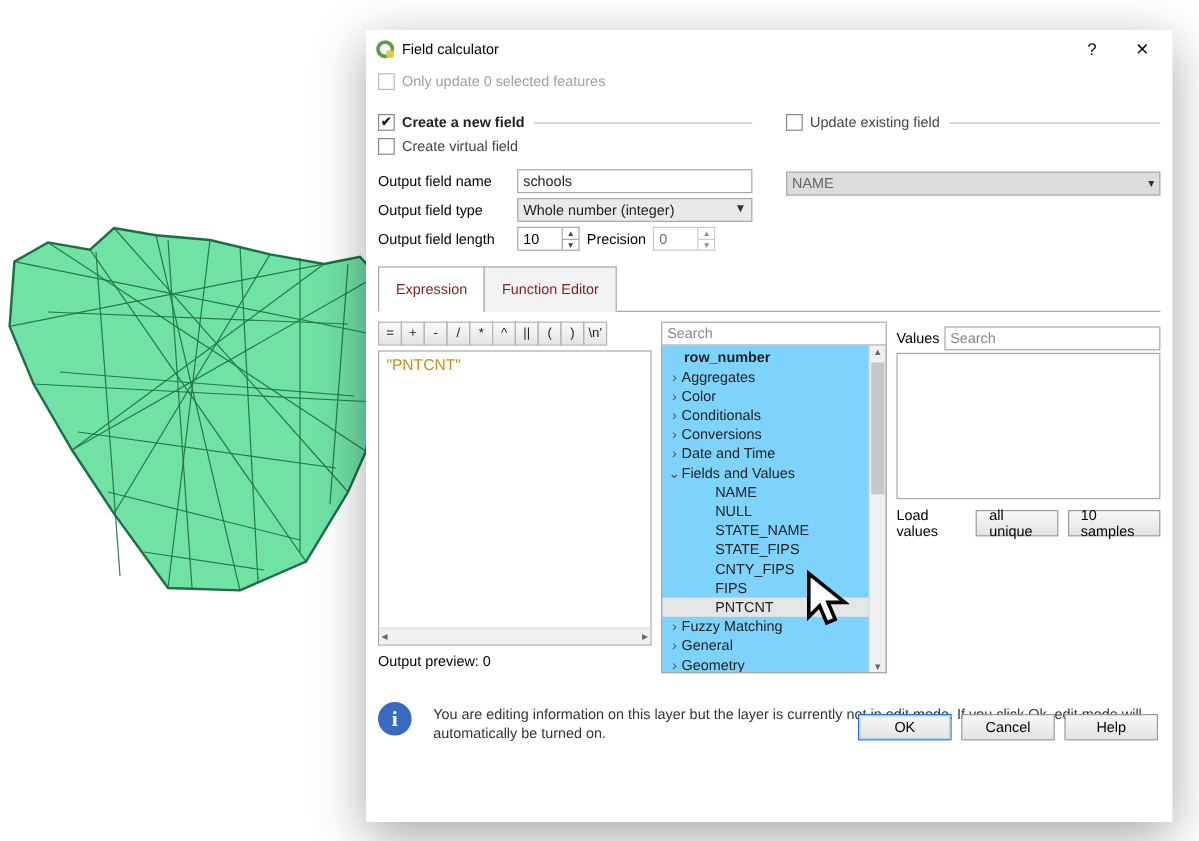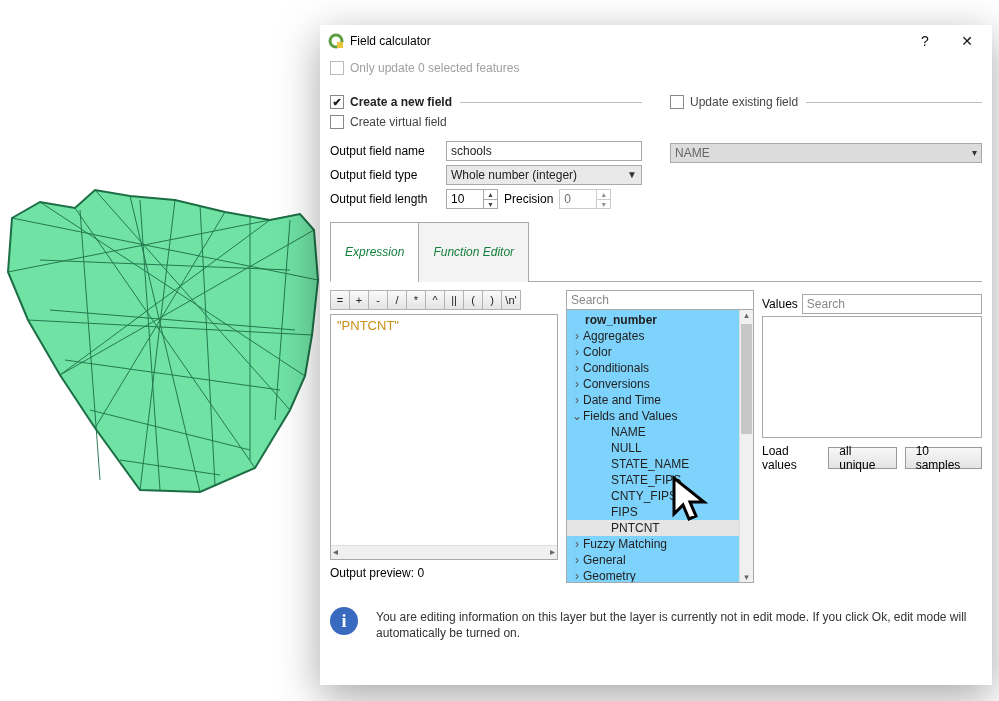--- a/index.html
+++ b/index.html
@@ -3,21 +3,21 @@
 <meta charset="utf-8">
 <style>
   * { box-sizing: border-box; font-family: "Segoe UI", Tahoma, sans-serif; }
   body { margin:0; background:#fff; width:999px; height:701px; position:relative; overflow:hidden; }
 
   
   .map-bg { position:absolute; left:0; top:160px; width:320px; height:360px; }
   .map-bg svg { width:100%; height:100%; }
 
   
-  .dialog { position:absolute; left:320px; top:25px; width:672px; height:660px; background:#fff;
+  .dialog { position:absolute; left:305px; top:25px; width:672px; height:660px; background:#fff;
             box-shadow:0 12px 40px rgba(0,0,0,0.35); }
   .titlebar { height:32px; display:flex; align-items:center; padding:0 4px 0 8px; font-size:12px; color:#000; }
   .titlebar .qgis-logo { width:16px; height:16px; margin-right:6px; display:flex; align-items:center; justify-content:center;}
   .titlebar .title { flex:1; }
   .titlebar .tbtn { width:42px; height:30px; display:flex; align-items:center; justify-content:center; font-size:14px; color:#111; }
 
   .content { padding:4px 10px 10px 10px; position:relative; }
 
   .check-row { display:flex; font-size:12px; color:#444; height:22px; }
   .check-row.disabled { color:#a0a0a0; }
@@ -37,21 +37,21 @@
   .select .arrow{ position:absolute; right:4px; top:3px; font-size:10px; color:#333;}
   .spinbox{ display:flex; align-items:center;}
   .spinbox .val{ width:38px; height:20px; border:1px solid #a9a9a9; text-align:left; padding:0 4px; font-size:12px; display:flex; align-items:center;}
   .spinbox .arrows{ width:14px; height:20px; border:1px solid #a9a9a9; border-left:none; display:flex; flex-direction:column;}
   .spinbox .arrows span{ flex:1; font-size:8px; text-align:center; line-height:9px; color:#444; }
   .spinbox .arrows span + span{ border-top:1px solid #a9a9a9;}
   .row-inline{ display:flex; align-items:center; gap:6px;}
   .disabled-select{ background:#dcdcdc; color:#666; }
 
   .tabs { margin-top:12px; display:flex; border-bottom:1px solid #a9a9a9; font-size:12px;}
-  .tab { padding:22px 14px; border:1px solid #a9a9a9; border-bottom:none; margin-right:-1px; background:#f3f3f3; color:#15803d; position:relative; top:1px;font-style:italic;}
+  .tab { padding:11px 14px; border:1px solid #a9a9a9; border-bottom:none; margin-right:-1px; background:#f3f3f3; color:#7f1d1d; position:relative; top:1px;}
   .tab.active{ background:#fff; border-bottom:1px solid #fff;}
 
   .three-col{ display:grid; grid-template-columns: 228px 188px 1fr; gap:8px; margin-top:8px;}
   
   .op-bar{ display:flex; gap:0; margin-bottom:4px;}
   .opbtn{ width:20px; height:20px; border:1px solid #b2b2b2; background:linear-gradient(#fafafa,#e4e4e4); font-size:11px; text-align:center; line-height:18px; margin-right:-1px; color:#222;}
   .expr-box{ height:246px; border:1px solid #a9a9a9; background:#fff; font-family:Consolas,monospace; font-size:13px; padding:3px 6px; color:#c89016; overflow:hidden; position:relative;}
   .scroll-bottom{ position:absolute; bottom:0; left:0; right:0; height:14px; background:#f0f0f0; display:flex; justify-content:space-between; padding:0 2px; font-size:10px; color:#666; border-top:1px solid #ddd;}
 
   .search-box{ height:20px; border:1px solid #a9a9a9; background:#fff; font-size:12px; color:#888; padding:0 4px; display:flex; align-items:center; }
@@ -286,20 +286,31 @@
             </div>
         </div>
       </div>
     </div>
 
     <div class="info-bar">
       <div class="info-icon">i</div>
       <p>You are editing information on this layer but the layer is currently not in edit mode. If you click Ok, edit mode will automatically be turned on.</p>
     </div>
 
+    <div class="dlg-buttons">
+      <div class="btn primary">
+          <span>OK</span>
+        </div>
+      <div class="btn">
+          <span>Cancel</span>
+        </div>
+      <div class="btn">
+          <span>Help</span>
+        </div>
+    </div>
   </div>
 </div>
 
 <div class="cursor">
 <svg viewBox="0 0 44 52">
       <path d="M4 4 L4 40 L13 31 L19 45 L26 42 L20 28 L34 28 Z" fill="#fff" stroke="#000" stroke-width="3"></path>
     </svg>
 </div>
 
 </body></html>

